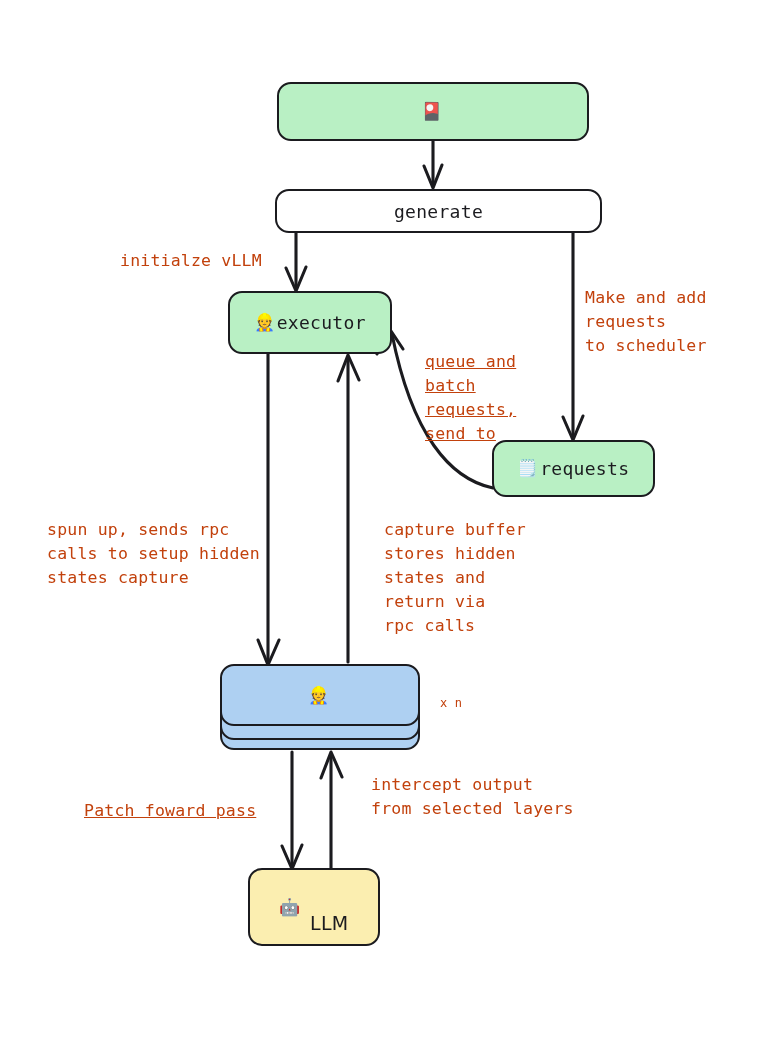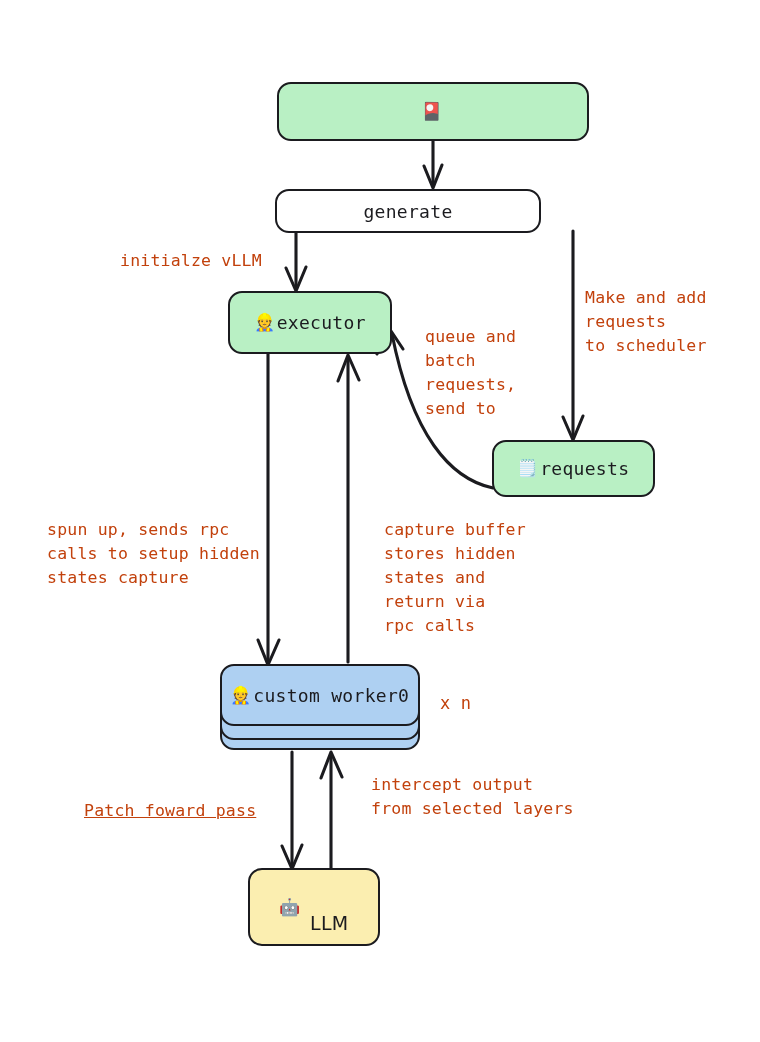--- a/index.html
+++ b/index.html
@@ -56,21 +56,21 @@
   .label {
     position: absolute;
     font-size: 16.5px;
     line-height: 24px;
     letter-spacing: 0.2px;
     white-space: pre;
     color: #c2410c;
     z-index: 4;
   }
   .label.mult {
-    font-size: 17px;
+    font-size: 12px;
   }
 </style>
 </head>
 <body>
 
 <svg id="canvas" viewBox="0 0 760 1042">
   <defs>
     <style>
       .ln { fill: none; stroke: #1b1b1f; stroke-width: 3.1; stroke-linecap: round; stroke-linejoin: round; }
       .hd { fill: none; stroke: #1b1b1f; stroke-width: 3.1; stroke-linecap: round; stroke-linejoin: round; }
@@ -115,54 +115,53 @@
   <g>
     <path class="ln" d="M 331 869 L 331 754"></path>
     <path class="hd" d="M 321 778 L 331 752 L 342 777"></path>
   </g>
 </svg>
 
 <div class="node" id="n-generator" style="left:277px; top:82px; width:312px; height:59px; background:#b9f0c4;">
   <span class="emoji">🎴</span>
 </div>
 
-<div class="node" id="n-generate" style="left:275px; top:189px; width:266px; height:44px; background:#ffffff;">
+<div class="node" id="n-generate" style="left:275px; top:189px; width:327px; height:44px; background:#ffffff;">
   <span class="node-text">generate</span>
 </div>
 
 <div class="node" id="n-executor" style="left:228px; top:291px; width:164px; height:63px; background:#b9f0c4;">
   <span class="emoji">👷</span>
   <span class="node-text">executor</span>
 </div>
 
 <div class="node" id="n-scheduler" style="left:492px; top:440px; width:163px; height:57px; background:#b9f0c4;">
   <span class="emoji">🗒️</span>
   <span class="node-text">requests</span>
 </div>
 
 <div class="stack-layer" style="left:220px; top:678px; width:200px; height:72px; background:#aed0f2;"></div>
 <div class="stack-layer" style="left:220px; top:672px; width:200px; height:68px; background:#aed0f2;"></div>
 
 <div class="node" id="n-worker" style="left:220px; top:664px; width:200px; height:62px; background:#aed0f2;">
   <span class="emoji">👷</span>
-  <span class="node-text">custom worker0</span>
 </div>
 
 <div class="node" id="n-llm" style="left:248px; top:868px; width:132px; height:78px; background:#fbeeb0;">
   <span class="emoji" style="margin-right:9px;">🤖</span>
   <span class="node-text" style="font-family:'DejaVu Sans','Liberation Sans',sans-serif; font-size:19px;margin-top:32px;">LLM</span>
 </div>
 
 <div class="label" style="left:120px; top:249px;">initialze vLLM</div>
 
 <div class="label" style="left:585px; top:286px;">Make and add
 requests
 to scheduler</div>
 
-<div class="label" style="left:425px; top:325px;">queue and
+<div class="label" style="left:425px; top:350px;text-decoration:underline;">queue and
 batch
 requests,
 send to</div>
 
 <div class="label" style="left:47px; top:518px;">spun up, sends rpc
 calls to setup hidden
 states capture</div>
 
 <div class="label" style="left:360px; top:518px;margin-left:24px;">capture buffer
 stores hidden

